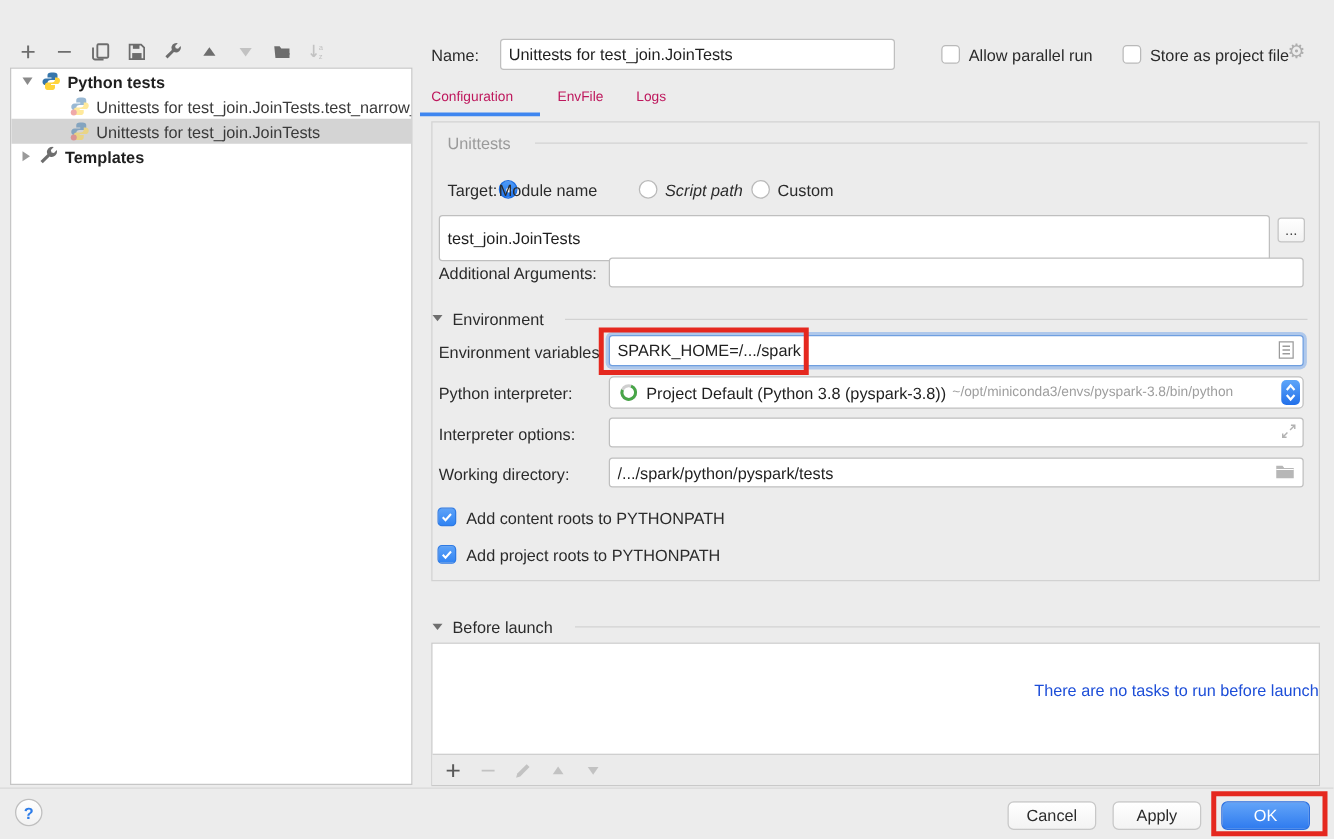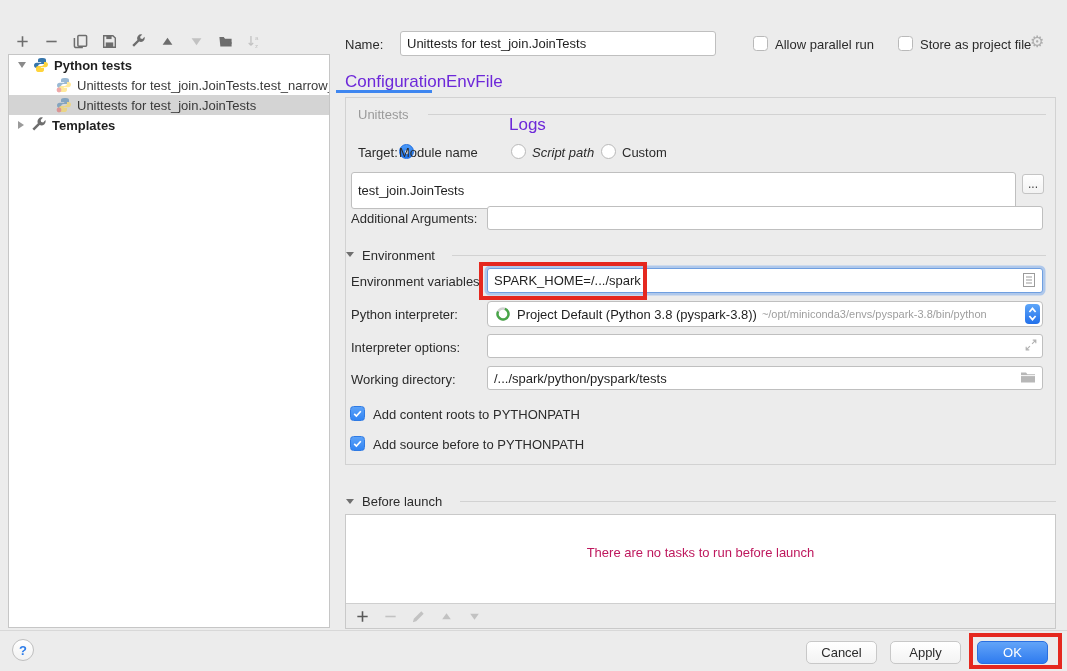--- a/index.html
+++ b/index.html
@@ -50,21 +50,21 @@
   .cb.on { background:linear-gradient(#5ca2f8,#3184f3); border:1px solid #2e7ae4;
     display:flex; align-items:center; justify-content:center; }
   .cb.on svg { width:11px; height:11px; }
 
   .radio { position:absolute; width:15px; height:15px; border-radius:50%; background:#fff; border:1px solid #b9b9b9; }
   .radio.on { background:linear-gradient(#4d9bf8,#1f74ee); border:1px solid #1d6de0; }
   .radio.on::after { content:""; position:absolute; left:4.5px; top:4.5px; width:4px; height:4px;
     border-radius:50%; background:#fff; }
 
   
-  .tab { position:absolute; font-size:17px; color:#6d28d9; }
+  .tab { position:absolute; font-size:11px; color:#be185d; }
   .tab-underline { position:absolute; left:336px; top:90px; width:96px; height:3px; background:#3e86f0; }
 
   .groupbox { position:absolute; border:1px solid #d2d2d2; }
   .group-title { position:absolute; font-size:13px; color:#9a9a9a; background:#ececec; padding:0 2px; }
 
   .btn { position:absolute; height:23px; background:linear-gradient(#ffffff,#f3f3f3);
     border:1px solid #c8c8c8; border-radius:5px; font-size:13px; color:#2b2b2b;
     display:flex; align-items:center; justify-content:center; }
   .btn.primary { background:linear-gradient(#62a4f8,#2f7bef); border:1px solid #2a6fe0; color:#fff; }
   .mini-btn { position:absolute; background:linear-gradient(#ffffff,#f2f2f2); border:1px solid #c4c4c4;
@@ -79,21 +79,21 @@
   .stepper { position:absolute; width:15px; height:20px; border-radius:4px;
     background:linear-gradient(#5ea6f9,#2270ea); }
   .stepper svg { width:15px; height:20px; display:block; }
 
   .field-icon { position:absolute; color:#a9a9a9; }
   .field-icon svg { display:block; }
 
   .empty-box { position:absolute; background:#fff; border:1px solid #c9c9c9; }
   .empty-box .inner-toolbar { position:absolute; left:0; right:0; bottom:0; height:25px;
     background:#ebebeb; border-top:1px solid #cfcfcf; display:flex; align-items:center; gap:12px; padding-left:8px; }
-  .empty-text { position:absolute; width:100%; text-align:center; font-size:13px; color:#be185d; }
+  .empty-text { position:absolute; width:100%; text-align:right; font-size:13px; color:#1d4ed8; }
 
   .help-btn { position:absolute; left:12px; top:639px; width:22px; height:22px; border-radius:50%;
     background:linear-gradient(#ffffff,#f2f2f2); border:1px solid #bfbfbf; color:#2e7de9;
     font-size:13px; font-weight:700; display:flex; align-items:center; justify-content:center; }
   .footer-line { position:absolute; left:0; top:630px; width:1067px; height:1px; background:#d8d8d8; }
   .gear { position:absolute; font-size:16px; color:#aeaeae; line-height:16px; }
 </style>
 </head>
 <body>
 
@@ -199,21 +199,21 @@
   <div class="lbl" style="left:345px; top:37px;">Name:</div>
   <input class="field" style="left: 400px; top: 31px; width: 316px; height: 25px;" readonly="" value="Unittests for test_join.JoinTests">
   <span class="cb" style="left:753px; top:36px;"></span>
   <div class="lbl" style="left:775px; top:37px;">Allow parallel run</div>
   <span class="cb" style="left:898px; top:36px;"></span>
   <div class="lbl" style="left:920px; top:37px;">Store as project file</div>
   <span class="gear" style="left:1030px; top:34px;">⚙</span>
 
   <div class="tab" style="left:345px; top:72px; font-weight:400;">Configuration</div>
   <div class="tab" style="left:446px; top:72px;">EnvFile</div>
-  <div class="tab" style="left:509px; top:72px;margin-top:43px;">Logs</div>
+  <div class="tab" style="left:509px; top:72px;">Logs</div>
   <div class="tab-underline"></div>
 
   <div class="groupbox" style="left:345px; top:97px; width:711px; height:368px;"></div>
   <div class="group-title" style="left:356px; top:107px;">Unittests</div>
   <div class="gline" style="left:428px; top:114px; width:618px;"></div>
 
   <div class="lbl" style="left:358px; top:145px;">Target:</div>
   <span class="radio on" style="left:399px; top:144px;"></span>
   <div class="lbl" style="left:399px; top:145px;">Module name</div>
   <span class="radio" style="left:511px; top:144px;"></span>
@@ -279,21 +279,21 @@
     <svg viewBox="0 0 12 12">
         <path d="M2.4 6.4l2.4 2.5 4.8-5.4" stroke="#fff" stroke-width="1.8" fill="none"></path>
       </svg>
   </span>
   <div class="lbl" style="left:373px; top:407px;">Add content roots to PYTHONPATH</div>
   <span class="cb on" style="left:350px; top:436px;">
     <svg viewBox="0 0 12 12">
         <path d="M2.4 6.4l2.4 2.5 4.8-5.4" stroke="#fff" stroke-width="1.8" fill="none"></path>
       </svg>
   </span>
-  <div class="lbl" style="left:373px; top:437px;">Add source before to PYTHONPATH</div>
+  <div class="lbl" style="left:373px; top:437px;">Add project roots to PYTHONPATH</div>
 
   <span class="sec-arrow" style="left:346px; top:499px;"></span>
   <div class="lbl" style="left:362px; top:494px;">Before launch</div>
   <div class="gline" style="left:460px; top:501px; width:596px;"></div>
 
   <div class="empty-box" style="left:345px; top:514px; width:711px; height:115px;">
     <div class="empty-text" style="top:30px;">There are no tasks to run before launch</div>
     <div class="inner-toolbar">
       <span class="tbi" style="color:#595959;">
           <svg viewBox="0 0 16 16">

